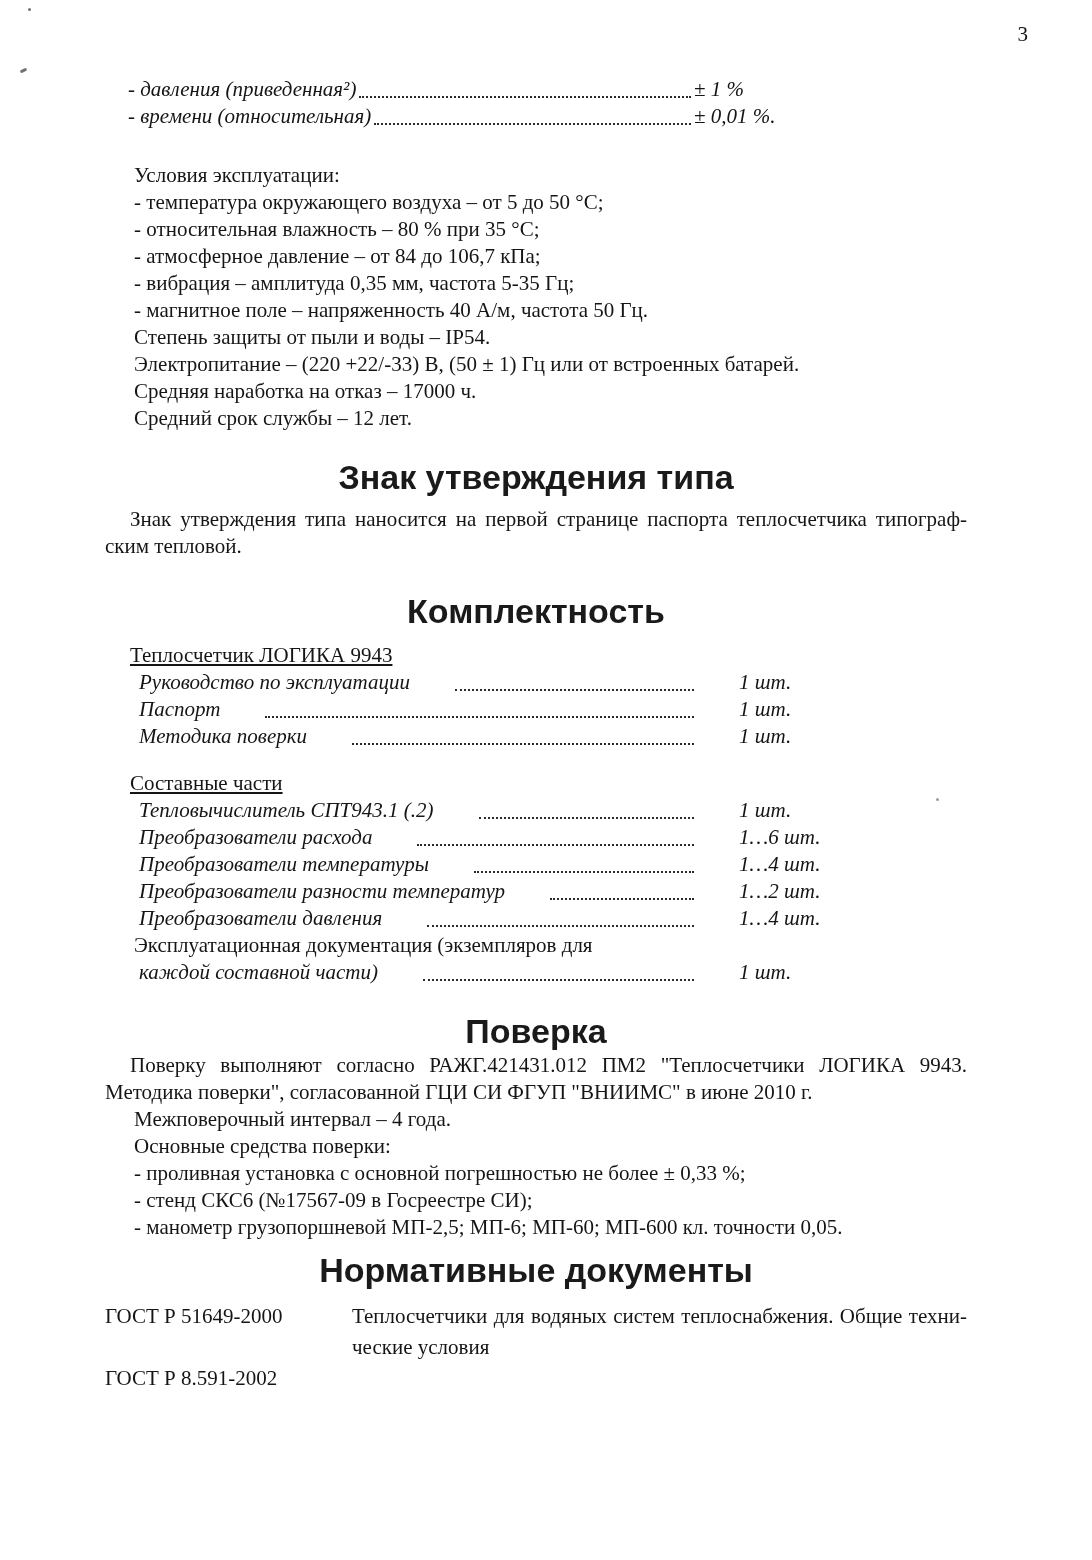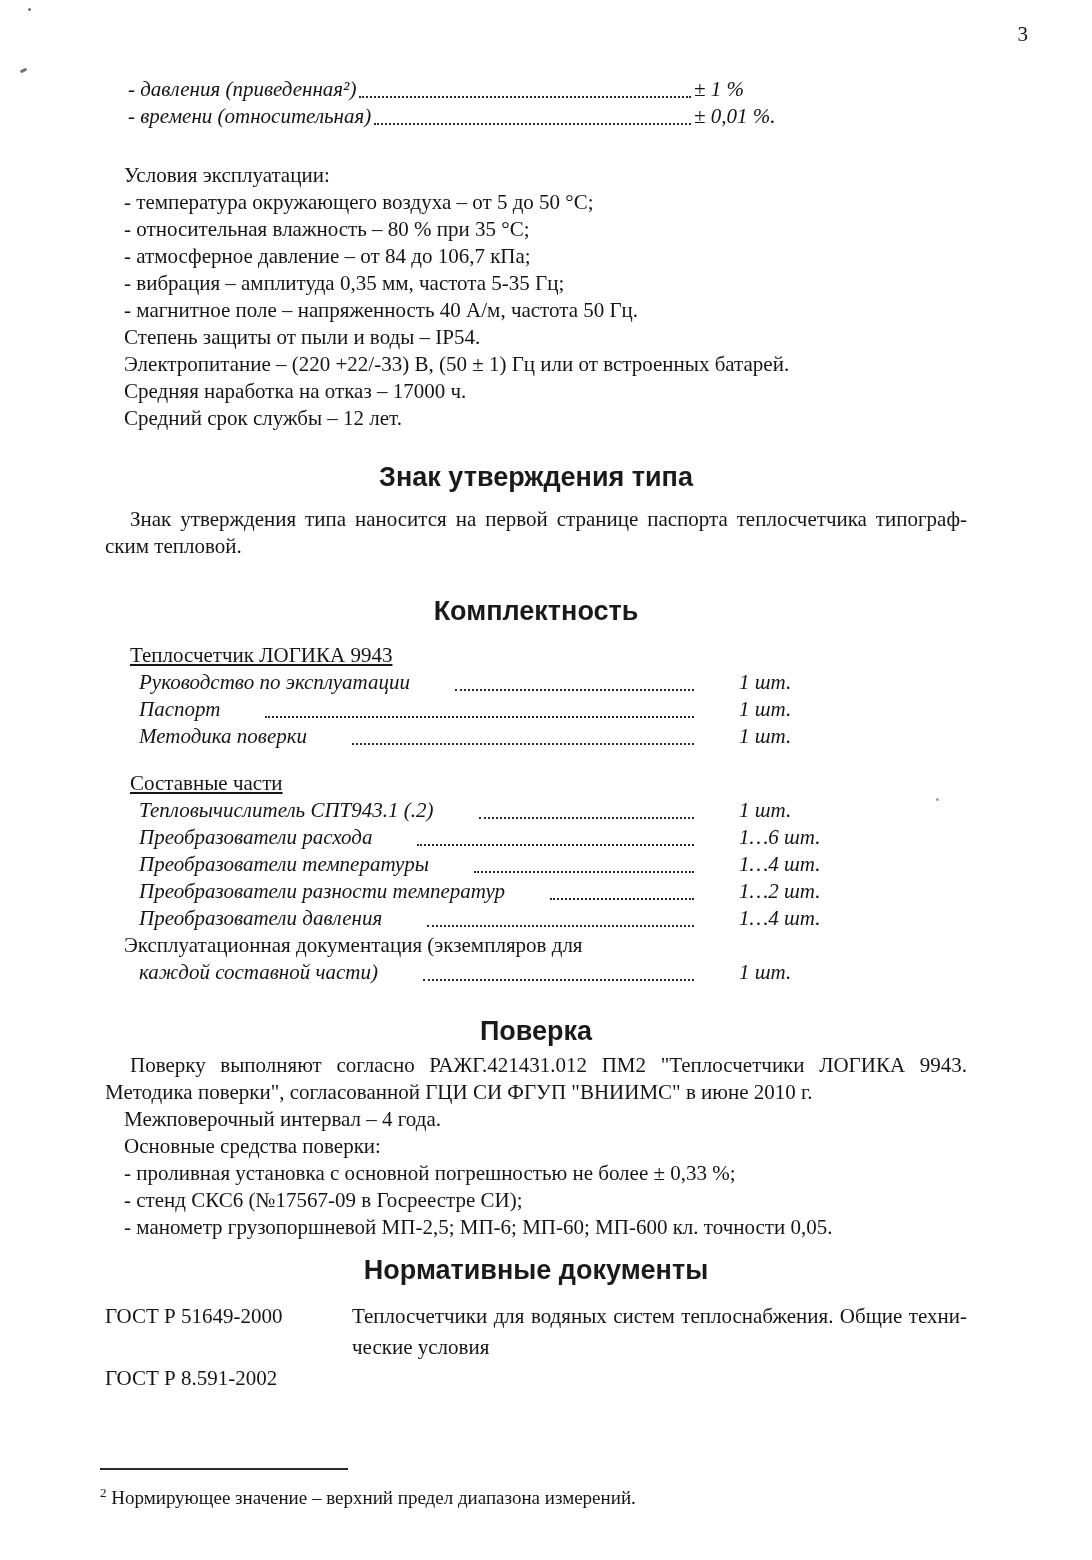--- a/index.html
+++ b/index.html
@@ -16,38 +16,38 @@
   }
   .page-number {
     position:absolute; top:22px; right:64px;
     font-size:21px;
   }
   .content {
     position:absolute;
     left:105px; right:125px; top:76px;
   }
   .line { line-height:27px; }
-  .ind { margin-left:19px; }
+  .ind { margin-left:29px; }
   .jline { text-align:justify; text-align-last:justify; }
   .indent-first { text-indent:25px; }
 
   
   .lrow { display:flex; align-items:flex-end; line-height:27px;font-style:italic; }
   .lrow .lab { white-space:nowrap; }
   .lrow .dots { flex:1 1 auto; border-bottom:2px dotted #2a2a2a; margin:0 3px 5px 3px; min-width:10px; }
   .lrow .val { white-space:nowrap; flex:0 0 auto; }
   .acc { width:678px; margin-left:23px; }
   .acc .val { width:112px; }
   .cmp { width:692px; margin-left:34px;gap:42px; }
   .cmp .val { width:92px; }
 
   h2.section-heading {
     font-family:"Liberation Sans", sans-serif;
     font-weight:bold;
-    font-size:27px;
+    font-size:34px;
     line-height:38px;
     text-align:center;
     color:#1a1a1a;
   }
   .h-approval { margin-top:26px; margin-bottom:10px; }
   .h-complete { margin-top:32px; margin-bottom:12px; }
   .h-verify   { margin-top:26px; margin-bottom:2px; }
   .h-normdocs { margin-top:10px; margin-bottom:12px; }
 
   .group-title { text-decoration:underline; margin-left:25px; line-height:27px; }
@@ -185,21 +185,14 @@
         <div class="line jline">Теплосчетчики для водяных систем теплоснабжения. Общие техни-</div>
         <div class="line">ческие условия</div>
       </div>
     </div>
     <div class="gost-row">
       <div class="gost-code">ГОСТ Р 8.591-2002</div>
     </div>
 
   </div>
 
-  <div class="footnote">
-    <div class="footnote-rule"></div>
-    <div class="footnote-text">
-      <sup>2</sup>
-      <span>Нормирующее значение – верхний предел диапазона измерений.</span>
-    </div>
-  </div>
 
 </div>
 
 </body></html>

